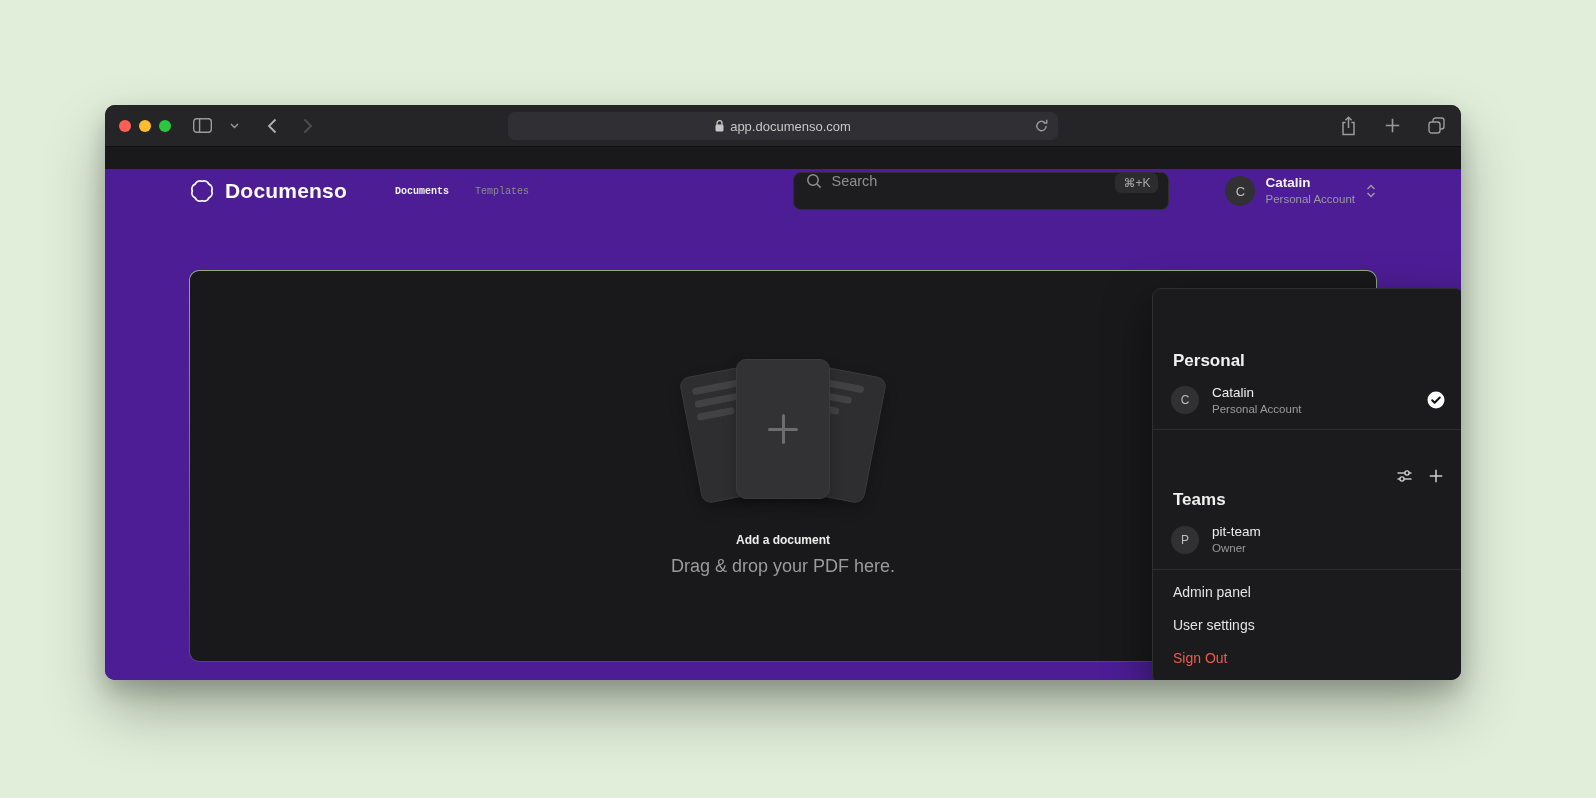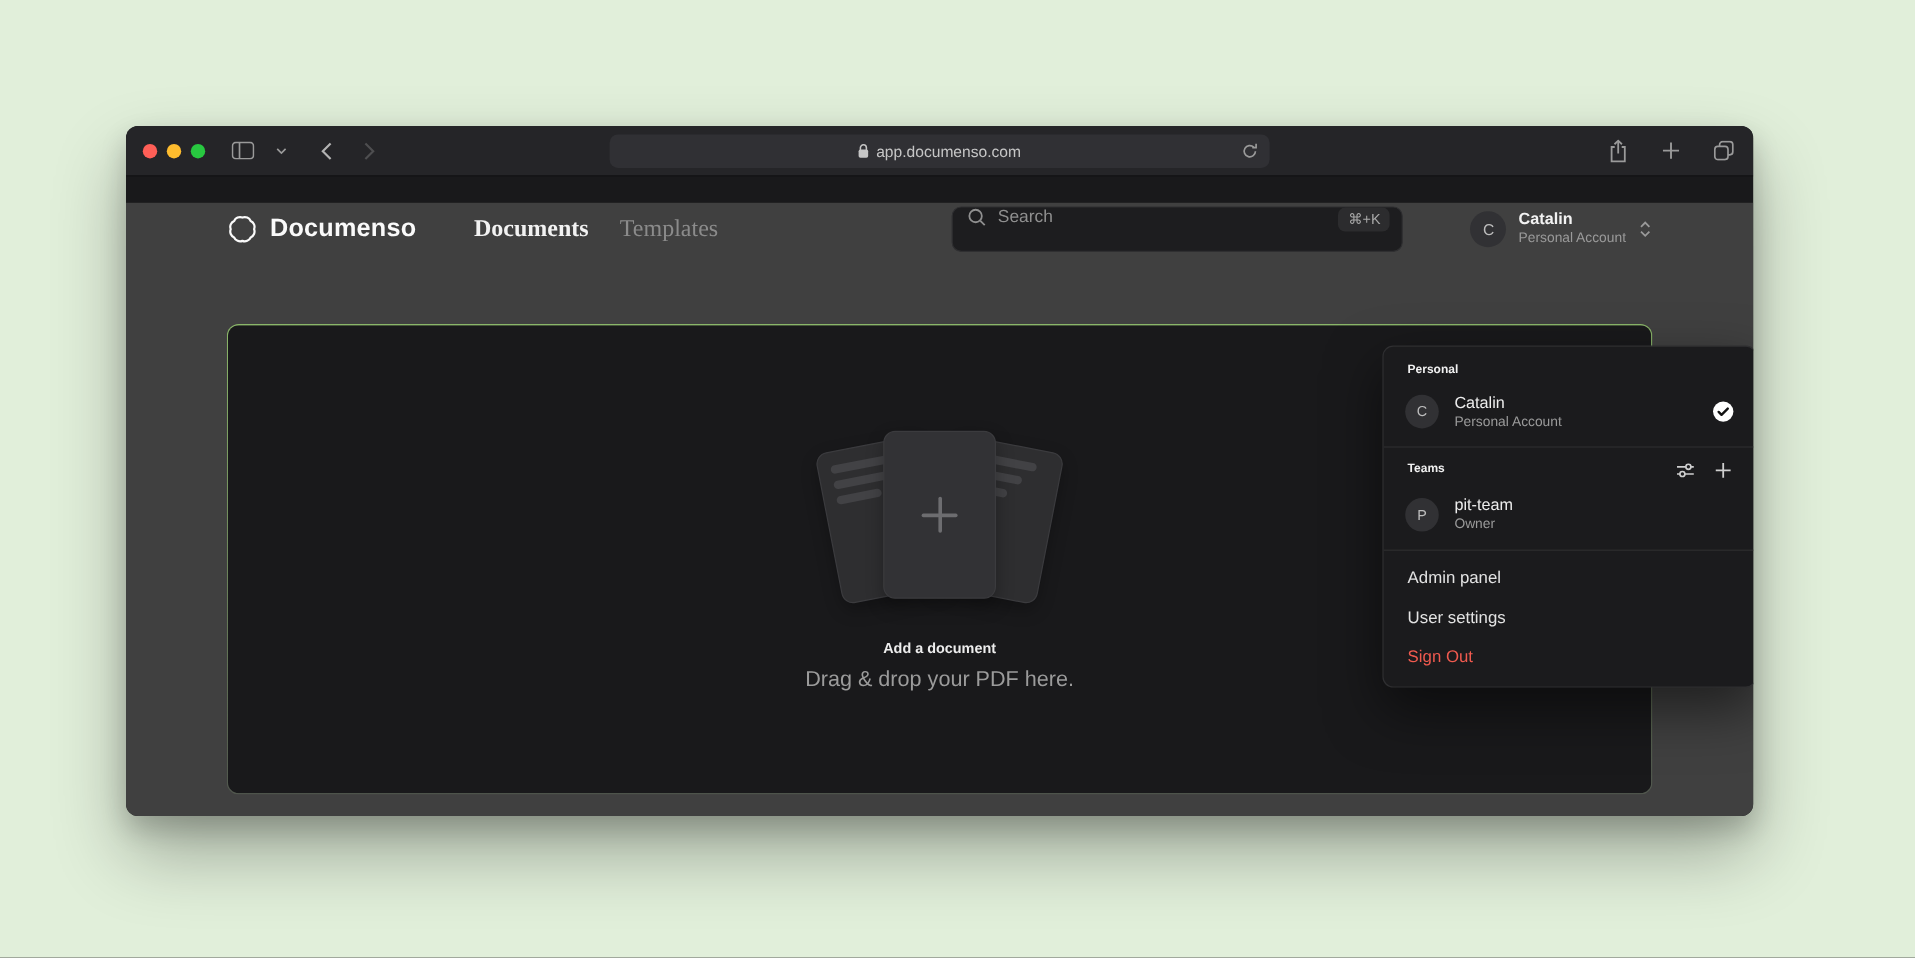--- a/index.html
+++ b/index.html
@@ -31,26 +31,26 @@
   .urlfield{
     position:absolute; left:50%; top:7px; transform:translateX(-50%);
     width:550px; height:28px; background:#303034; border-radius:7px;
     display:flex; align-items:center; justify-content:center; gap:6px;
     color:#c6c6c6; font-size:13px; cursor:text;
   }
   .urlfield .reload{ position:absolute; right:7px; top:50%; transform:translateY(-50%); }
   .tb-right{ margin-left:auto; display:flex; align-items:center; gap:24px; }
 
   
-  .app{ height:533px; background:#404040; padding:0 84px; position:relative; }
+  .app{ height:533px; background:#4c1d95; padding:0 84px; position:relative; }
   .app-header{ margin-top:22px; height:44px; display:flex; align-items:center; }
   .brand{ display:flex; align-items:center; gap:10px; cursor:pointer; }
   .brand-name{ font-size:21px; font-weight:700; color:#fafafa; letter-spacing:.2px; }
   .nav{ display:flex; gap:26px; margin-left:48px; font-size:15px; }
-  .nav-link{ background:none; border:none; cursor:pointer; font-family:Liberation Serif, serif; font-size:20px;text-align:right; }
+  .nav-link{ background:none; border:none; cursor:pointer; font-family:Liberation Mono, monospace; font-size:10px;text-align:right; }
   .nav-link.active{ color:#f2f2f2; font-weight:700; }
   .nav-link.inactive{ color:#8b8b8b; font-weight:500; }
 
   .search{
     margin-left:auto; width:376px; height:38px; border:1px solid #2f2f31;
     background:#1d1d1f; border-radius:8px; display:flex; align-items:flex-start;
     padding:0 10px 0 12px; gap:9px;
   }
   .search input{
     flex:1; background:transparent; border:none; outline:none;
@@ -100,21 +100,21 @@
   .plus-shape::after{ top:0; left:13.5px; height:30px; width:3px; }
   .dz-title{ color:#ededed; font-size:12px; font-weight:700; }
   .dz-sub{ color:#9b9b9b; font-size:18px; margin-top:9px; }
 
   
   .menu{
     position:absolute; top:119px; right:-3px; width:312px; z-index:50;
     background:#1b1b1d; border:1px solid #2f2f31; border-radius:9px;
     padding:8px; box-shadow:0 18px 45px rgba(0,0,0,.5);
   }
-  .menu-label{ font-size:10px; font-weight:700; color:#f0f0f0; padding:6px 12px; }
+  .menu-label{ font-size:17px; font-weight:700; color:#f0f0f0; padding:6px 12px;margin-top:48px; }
   .menu-row{
     display:flex; align-items:center; gap:13px; padding:7px 10px; border-radius:6px;
     width:100%; background:none; border:none; cursor:pointer; text-align:left; font-family:inherit;
   }
   .menu-row .avatar{ width:28px; height:28px; font-size:12px; }
   .row-names{ display:flex; flex-direction:column; line-height:1.3; align-items:flex-start; }
   .row-name{ color:#ededed; font-size:13.5px; font-weight:500; }
   .row-sub{ color:#9a9a9a; font-size:11.5px; }
   .check-wrap{ margin-left:auto; display:flex; align-items:center; }
   .menu-sep{ height:1px; background:#2d2d2f; margin:6px -8px; }

